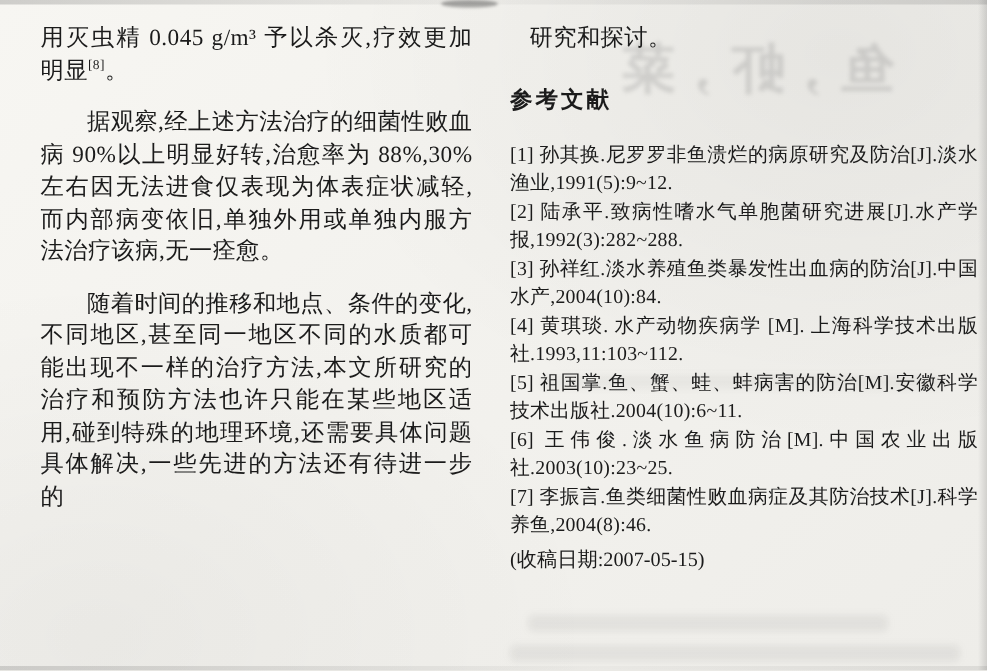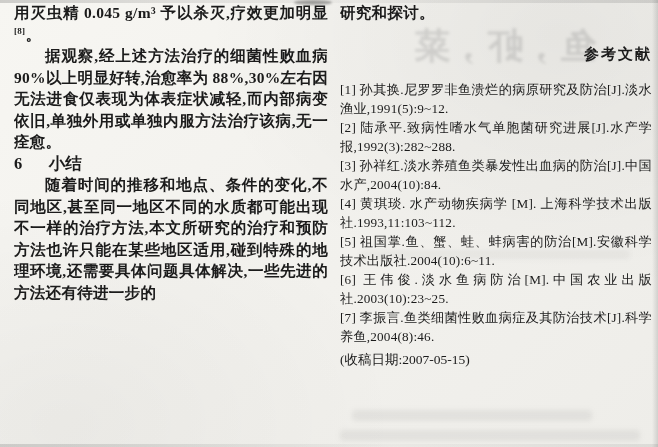--- a/index.html
+++ b/index.html
@@ -35,42 +35,42 @@
     height: 443px;
     overflow: hidden;
   }
   .col-right {
     left: 340px;
     width: 312px;
     height: 443px;
     overflow: hidden;
   }
   .body-p {
-    margin: 0;
+    margin: 13px;
     font-size: 15.5px;
     line-height: 21.5px;
     letter-spacing: 0.3px;
-    font-weight: 700;
+    font-weight: 400;
   }
   .indent { text-indent: 2em; }
   sup {
     font-size: 9px;
     line-height: 0;
     vertical-align: super;
   }
   .section-heading {
     margin: 0;
     font-size: 16.5px;
     line-height: 21.5px;
     font-weight: bold;
   }
   .sec-num { margin-right: 1.6em; }
   .ref-heading {
     margin: 20px 0 16px 0;
-    text-align: right;
+    text-align: left;
     font-size: 15px;
     line-height: 20px;
     font-weight: bold;
     letter-spacing: 2px;
   }
   .refs { }
   .ref {
     margin: 0;
     font-size: 13.2px;
     line-height: 19px;
@@ -148,21 +148,20 @@
 <div class="page">
 
   <div class="ghost">鱼,虾,菜</div>
   <div class="ghost-streak gs-1"></div>
   <div class="ghost-streak gs-2"></div>
   <div class="ghost-streak gs-3"></div>
 
   <div class="col col-left">
     <p class="body-p"><span>用灭虫精 0.045 g/m³ 予以杀灭,疗效更加明显</span><sup>[8]</sup><span>。</span></p>
     <p class="body-p indent">据观察,经上述方法治疗的细菌性败血病 90%以上明显好转,治愈率为 88%,30%左右因无法进食仅表现为体表症状减轻,而内部病变依旧,单独外用或单独内服方法治疗该病,无一痊愈。</p>
-    <p class="section-heading"><span class="sec-num">6</span><span class="sec-title">小结</span></p>
     <p class="body-p indent">随着时间的推移和地点、条件的变化,不同地区,甚至同一地区不同的水质都可能出现不一样的治疗方法,本文所研究的治疗和预防方法也许只能在某些地区适用,碰到特殊的地理环境,还需要具体问题具体解决,一些先进的方法还有待进一步的</p>
   </div>
 
   <div class="col col-right">
     <p class="body-p">研究和探讨。</p>
     <h3 class="ref-heading">参考文献</h3>
     <div class="refs">
       <p class="ref">[1] 孙其换.尼罗罗非鱼溃烂的病原研究及防治[J].淡水渔业,1991(5):9~12.</p>
       <p class="ref">[2] 陆承平.致病性嗜水气单胞菌研究进展[J].水产学报,1992(3):282~288.</p>
       <p class="ref">[3] 孙祥红.淡水养殖鱼类暴发性出血病的防治[J].中国水产,2004(10):84.</p>

